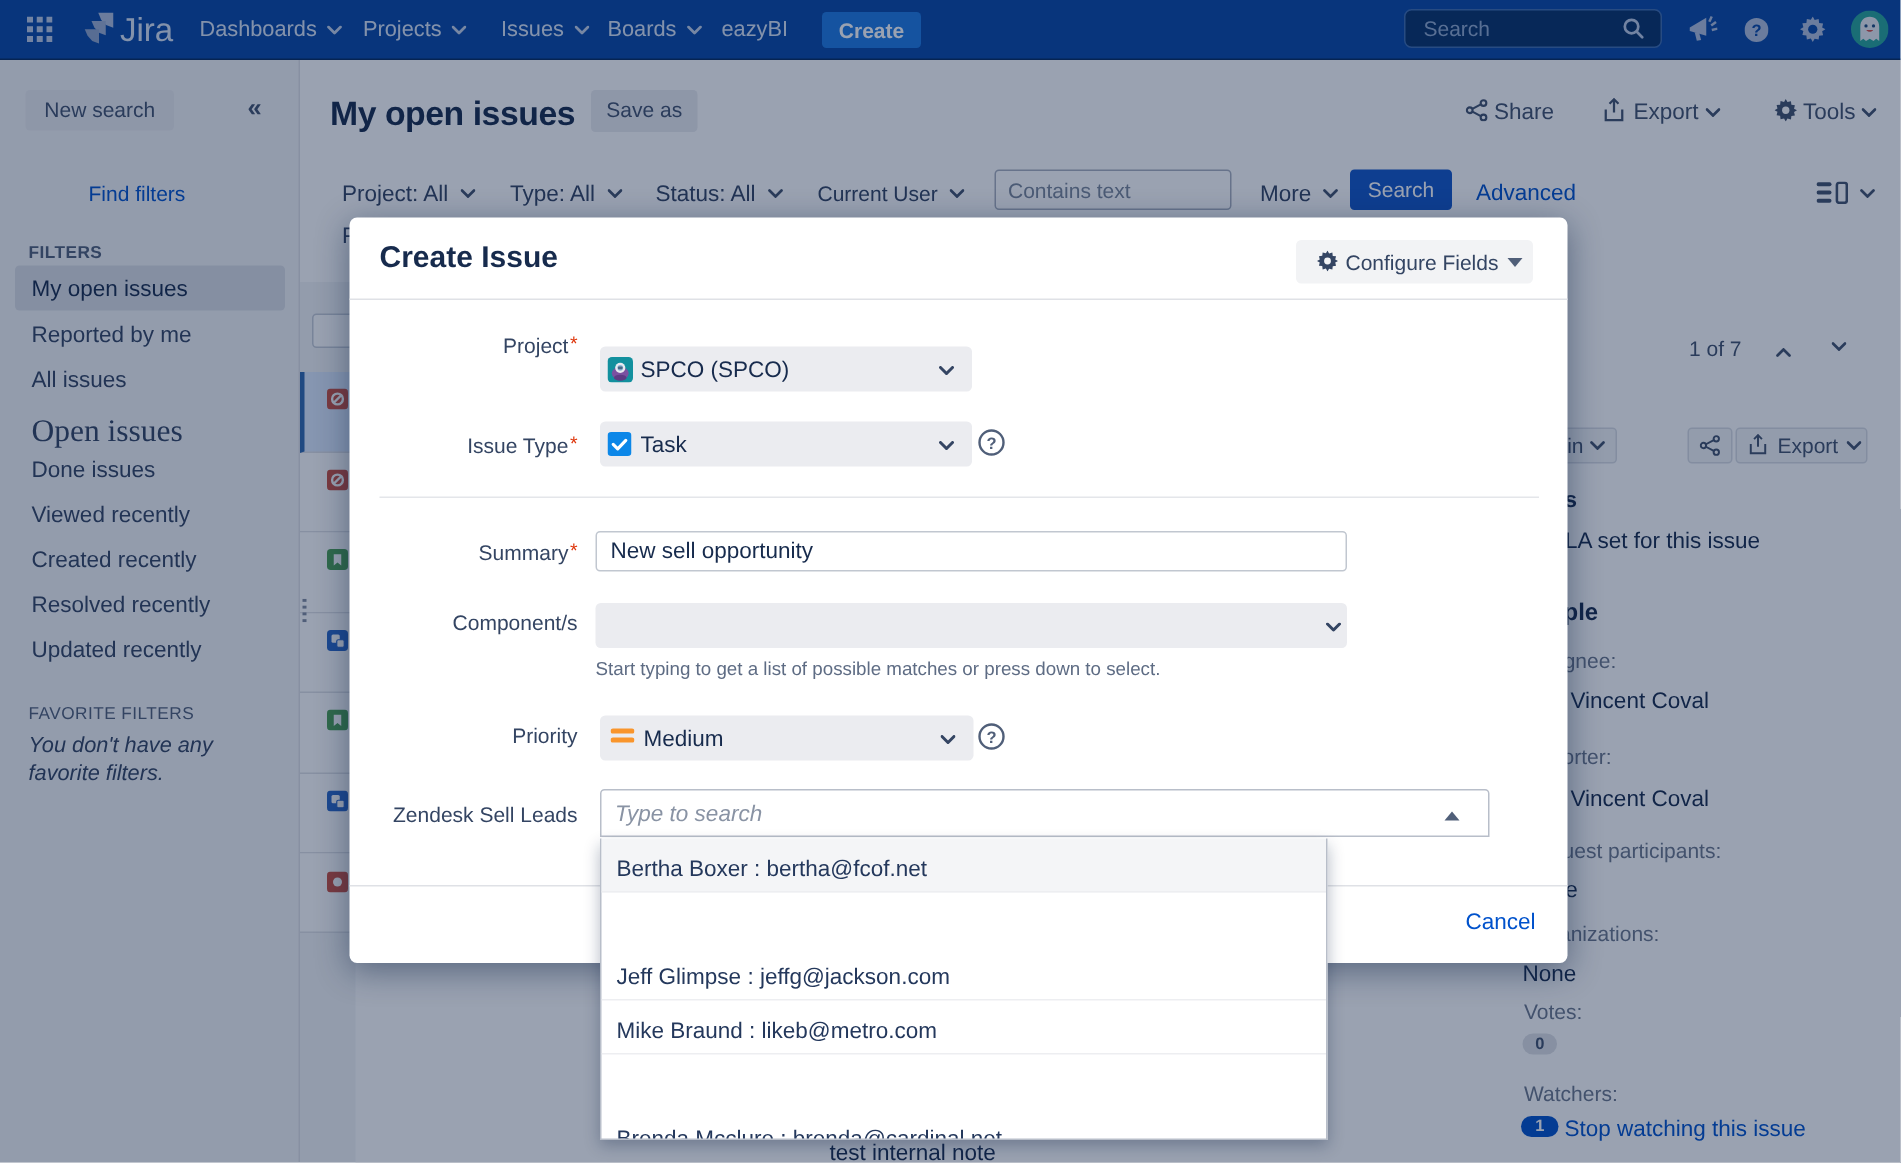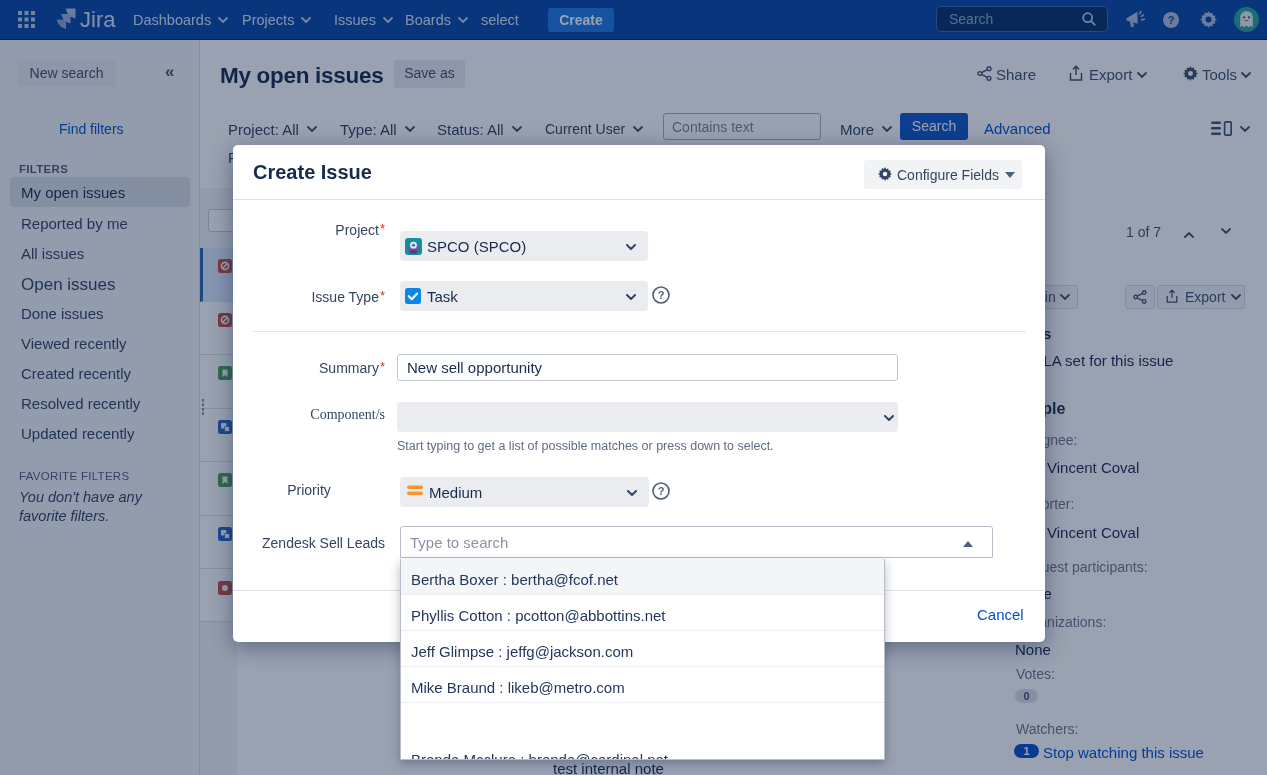--- a/index.html
+++ b/index.html
@@ -61,21 +61,21 @@
     </svg></div>
 <div class="abs navitem" style="left:242px;">Projects<svg class="cv" viewBox="0 0 10 6">
       <path d="M1 1l4 4 4-4" stroke="#C3D1E8" stroke-width="1.8" fill="none" stroke-linecap="round"></path>
     </svg></div>
 <div class="abs navitem" style="left:334px;">Issues<svg class="cv" viewBox="0 0 10 6">
       <path d="M1 1l4 4 4-4" stroke="#C3D1E8" stroke-width="1.8" fill="none" stroke-linecap="round"></path>
     </svg></div>
 <div class="abs navitem" style="left:405px;">Boards<svg class="cv" viewBox="0 0 10 6">
       <path d="M1 1l4 4 4-4" stroke="#C3D1E8" stroke-width="1.8" fill="none" stroke-linecap="round"></path>
     </svg></div>
-<div class="abs navitem" style="left:481px;">select</div>
+<div class="abs navitem" style="left:481px;">eazyBI</div>
 <div class="abs" style="left:548px;top:8px;width:66px;height:24px;background:#1D7AE2;border-radius:3px;color:#fff;font-size:14px;font-weight:bold;text-align:center;line-height:24px;">Create</div>
 
 <div class="abs" style="left:936px;top:6px;width:172px;height:26px;background:#063068;border:1px solid #3C6CB0;border-radius:5px;"></div>
 <div class="abs" style="left:949px;top:6px;height:26px;line-height:26px;color:#8FA9CE;font-size:14px;">Search</div>
 <svg class="abs" style="left:1082px;top:12px;" width="14" height="14" viewBox="0 0 14 14">
     <circle cx="5.7" cy="5.7" r="4.5" stroke="#BCCBE5" stroke-width="1.8" fill="none"></circle>
     <path d="M9.2 9.2l3.6 3.6" stroke="#BCCBE5" stroke-width="1.8" stroke-linecap="round"></path>
   </svg>
 
 <svg class="abs" style="left:1126px;top:10px;" width="19" height="18" viewBox="0 0 19 18">
@@ -108,21 +108,21 @@
 
 <div class="abs sidebar"></div>
 <div class="abs graybtn" style="left:17px;top:60px;width:99px;height:27px;line-height:26px;border:none;background:#EBECF0;">New search</div>
 <div class="abs" style="left:165px;top:62px;color:#42526E;font-size:17px;font-weight:bold;">«</div>
 <div class="abs blue" style="left:19px;top:121px;font-size:14px;margin-left:40px;">Find filters</div>
 <div class="abs" style="left:19px;top:163px;font-size:11.5px;font-weight:bold;color:#505F79;letter-spacing:.3px;">FILTERS</div>
 <div class="abs" style="left:10px;top:177px;width:180px;height:30px;background:#DCDFE5;border-radius:3px;"></div>
 <div class="abs" style="left:21px;top:184px;font-size:15px;color:#172B4D;">My open issues</div>
 <div class="abs" style="left:21px;top:215px;font-size:15px;color:#344563;">Reported by me</div>
 <div class="abs" style="left:21px;top:245px;font-size:15px;color:#344563;">All issues</div>
-<div class="abs" style="left:21px;top:275px;font-size:17px;color:#344563;">Open issues</div>
+<div class="abs" style="left:21px;top:275px;font-size:21px;color:#344563;font-family:Liberation Serif, serif;">Open issues</div>
 <div class="abs" style="left:21px;top:305px;font-size:15px;color:#344563;">Done issues</div>
 <div class="abs" style="left:21px;top:335px;font-size:15px;color:#344563;">Viewed recently</div>
 <div class="abs" style="left:21px;top:365px;font-size:15px;color:#344563;">Created recently</div>
 <div class="abs" style="left:21px;top:395px;font-size:15px;color:#344563;">Resolved recently</div>
 <div class="abs" style="left:21px;top:425px;font-size:15px;color:#344563;">Updated recently</div>
 <div class="abs" style="left:19px;top:470px;font-size:11.5px;font-weight:normal;color:#505F79;letter-spacing:.3px;">FAVORITE FILTERS</div>
 <div class="abs" style="left:19px;top:488px;font-size:14.5px;font-style:italic;color:#344563;line-height:19px;">You don't have any<br>favorite filters.</div>
 
 <div class="abs" style="left:201px;top:398px;width:4px;height:18px;z-index:3;background:radial-gradient(circle 1.3px, #818CA0 1.2px, transparent 1.3px) 0 0/4px 4.5px;"></div>
 
@@ -325,51 +325,50 @@
       <circle cx="9" cy="9" r="8" stroke="#505F79" stroke-width="1.6" fill="none"></circle>
       <text x="9" y="13" font-size="11" font-weight="bold" fill="#505F79" text-anchor="middle" font-family="Liberation Sans">?</text>
     </svg>
 
   <div class="abs" style="left:20px;top:186px;width:773px;height:1px;background:#E4E6EA;"></div>
 
   <div class="abs label req lw" style="left:0;top:214px;">Summary</div>
   <div class="abs" style="left:164px;top:209px;width:501px;height:27px;border:1px solid #C1C7D0;border-radius:3px;background:#fff;"></div>
   <div class="abs seltxt" style="left:174px;top:214px;">New sell opportunity</div>
 
-  <div class="abs label lw" style="left:0;top:262px;font-family:Liberation Serif, serif;">Component/s</div>
+  <div class="abs label lw" style="left:0;top:262px;">Component/s</div>
   <div class="sel" style="left:164px;top:257px;width:501px;height:30px;"></div>
   <svg class="chev" style="left:651px;top:270px;" viewBox="0 0 10 6">
       <path d="M1 1l4 4 4-4" stroke="#344563" stroke-width="2" fill="none" stroke-linecap="round"></path>
     </svg>
   <div class="abs" style="left:164px;top:294px;font-size:12.5px;color:#5E6C84;">Start typing to get a list of possible matches or press down to select.</div>
 
-  <div class="abs label lw" style="left:0;top:337px;text-align:center;">Priority</div>
+  <div class="abs label lw" style="left:0;top:337px;">Priority</div>
   <div class="sel" style="left:167px;top:332px;width:249px;height:30px;"></div>
   <svg class="abs" style="left:174px;top:340px;" width="16" height="11" viewBox="0 0 16 11">
       <rect x="0" y="0.6" width="16" height="3.4" rx="1.7" fill="#F9952C"></rect>
       <rect x="0" y="6.6" width="16" height="3.4" rx="1.7" fill="#F9952C"></rect>
     </svg>
   <div class="abs seltxt" style="left:196px;top:339px;">Medium</div>
   <svg class="chev" style="left:394px;top:345px;" viewBox="0 0 10 6">
       <path d="M1 1l4 4 4-4" stroke="#344563" stroke-width="2" fill="none" stroke-linecap="round"></path>
     </svg>
   <svg class="abs" style="left:419px;top:337px;" width="18" height="18" viewBox="0 0 18 18">
       <circle cx="9" cy="9" r="8" stroke="#505F79" stroke-width="1.6" fill="none"></circle>
       <text x="9" y="13" font-size="11" font-weight="bold" fill="#505F79" text-anchor="middle" font-family="Liberation Sans">?</text>
     </svg>
 
   <div class="abs label lw" style="left:0;top:390px;">Zendesk Sell Leads</div>
   <div class="abs" style="left:167px;top:381px;width:593px;height:32px;border:1px solid #B8BEC9;border-radius:3px 3px 0 0;background:#fff;"></div>
-  <div class="abs" style="left:177px;top:389px;font-size:15px;color:#8993A4;">Type to search</div>
+  <div class="abs" style="left:177px;top:389px;font-size:15px;color:#8993A4;font-style:italic;">Type to search</div>
   <div class="abs" style="left:730px;top:396px;width:0;height:0;border-left:5.5px solid transparent;border-right:5.5px solid transparent;border-bottom:6px solid #505F79;"></div>
 
   <div class="abs" style="left:0;top:445px;width:812px;height:52px;border-top:1px solid #DFE1E6;"></div>
   <div class="abs blue" style="left:744px;top:461px;font-size:15px;">Cancel</div>
 </div>
 
 <div class="abs drop">
   <div class="ditem" style="top:0;background:#F4F5F7;">Bertha Boxer : bertha@fcof.net</div>
-  <div class="ditem" style="top:36px;">Phyllis Cotton : pcotton@abbottins.net</div>
   <div class="ditem" style="top:72px;">Jeff Glimpse : jeffg@jackson.com</div>
   <div class="ditem" style="top:108px;">Mike Braund : likeb@metro.com</div>
   <div class="ditem" style="top:180px;">Brenda Mcclure : brenda@cardinal.net</div>
   <div class="abs" style="left:580px;top:6px;width:7px;height:158px;background:#C7C7C7;border-radius:3.5px;"></div>
 </div>
 
 </body></html>

